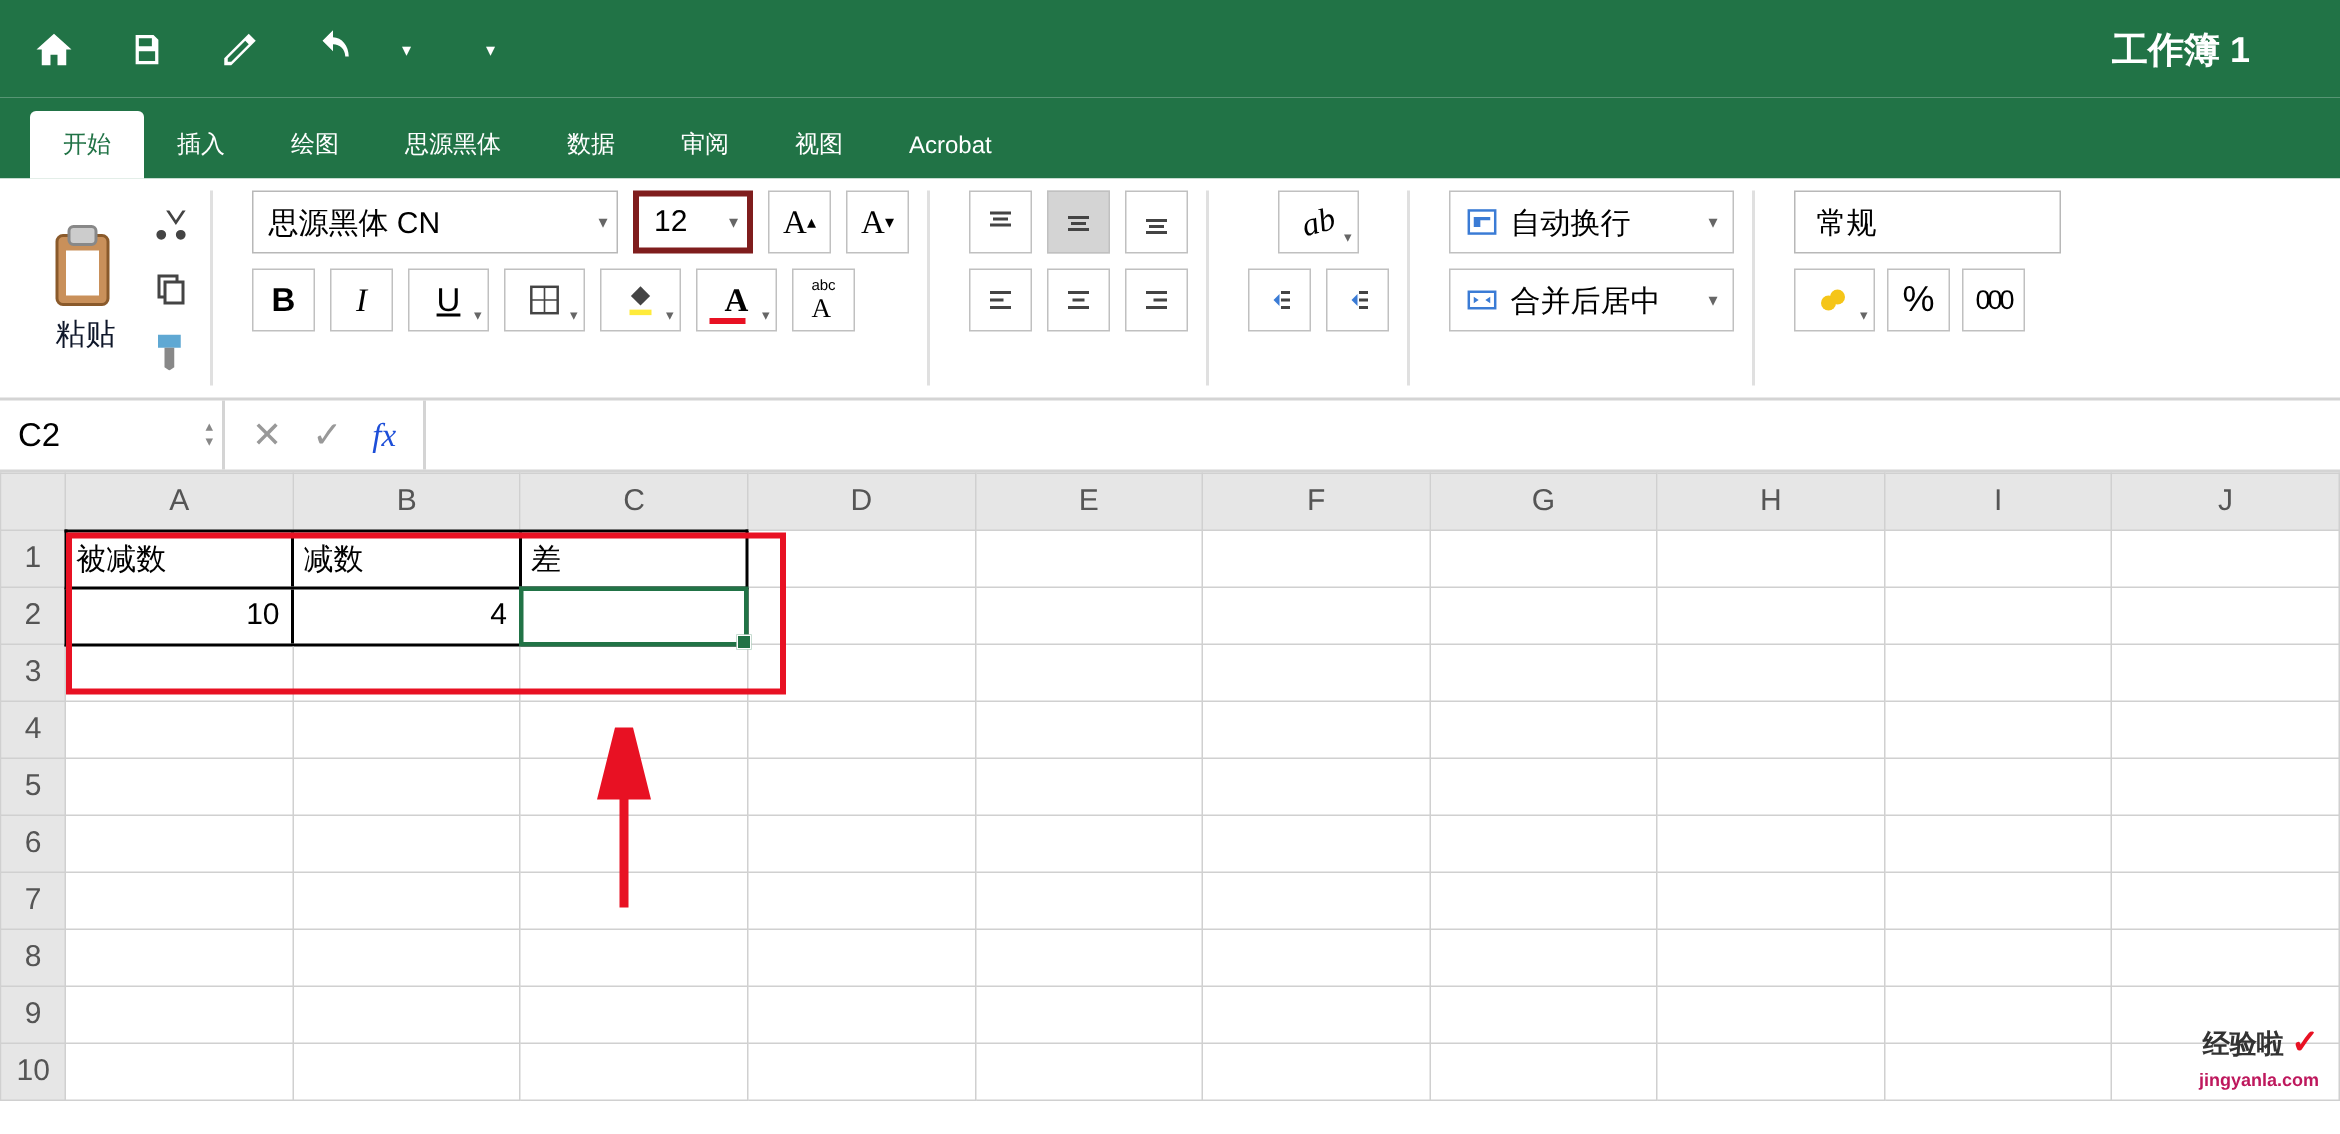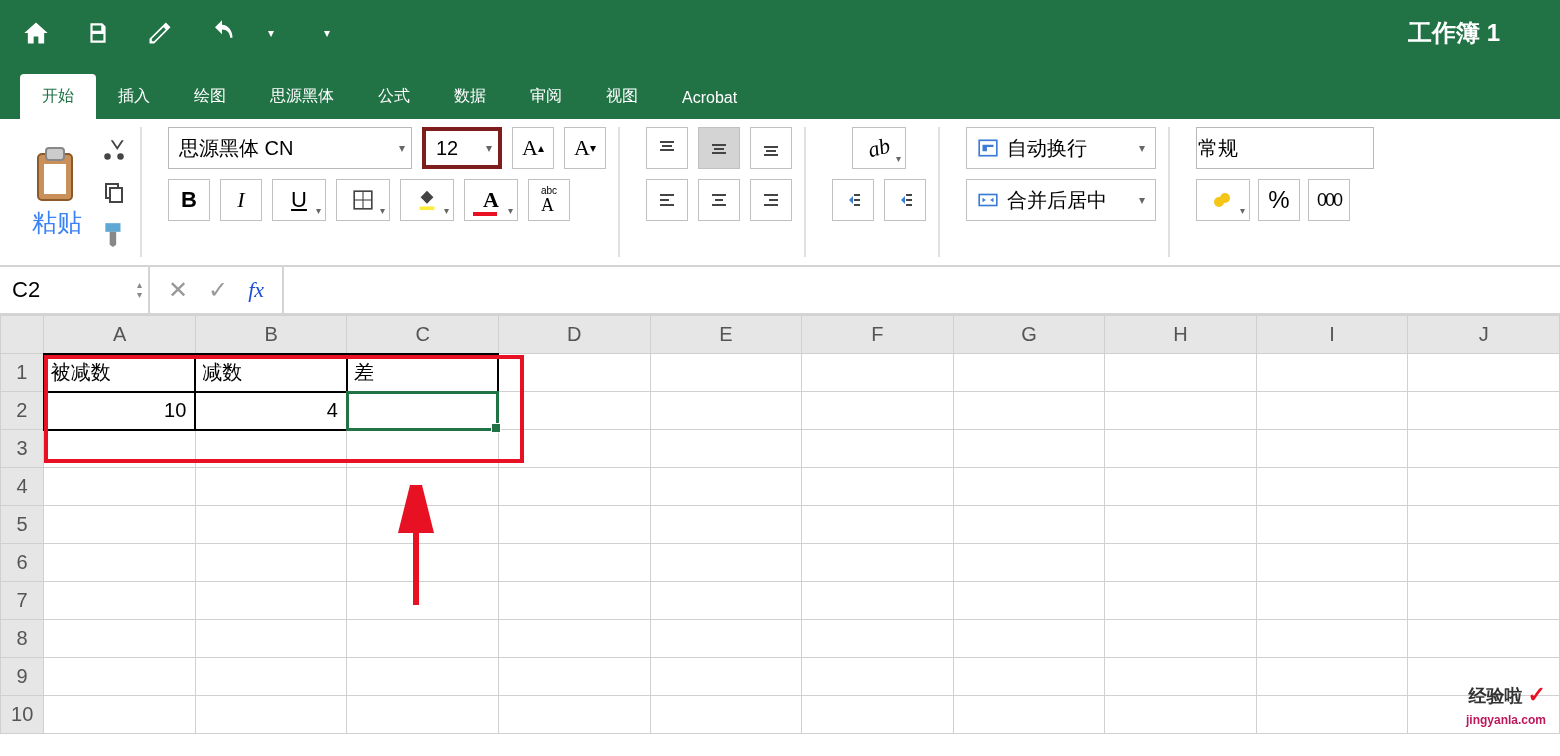--- a/index.html
+++ b/index.html
@@ -15,42 +15,42 @@
   
   .ribbon-tabs { background: #217346; height: 54px; display: flex; align-items: flex-end; padding-left: 20px; gap: 0; }
   .tab { color: #fff; padding: 12px 22px; font-size: 16px; cursor: pointer; }
   .tab.active { background: #fff; color: #217346; border-radius: 4px 4px 0 0; }
   
   
   .ribbon { background: #fff; height: 148px; border-bottom: 2px solid #d4d4d4; display: flex; align-items: center; padding: 8px 18px; gap: 14px; }
   .group { display: flex; align-items: center; height: 100%; padding: 0 12px; border-right: 2px solid #e0e0e0; }
   .group:last-child { border-right: none; }
   .clipboard-icon { width: 54px; height: 60px; }
-  .clipboard-label { font-size: 25px; color: #3b82f6; margin-top: 0; }
+  .clipboard-label { font-size: 20px; color: #0f172a; margin-top: 0; }
   .clipboard-extras { display: flex; flex-direction: column; gap: 14px; margin-left: 16px; }
   .small-icon { width: 28px; height: 28px; display: flex; align-items: center; justify-content: center; }
   
   .font-group { flex-direction: column; gap: 10px; align-items: flex-start; }
   .font-row { display: flex; gap: 10px; align-items: center; }
   .font-name-box { width: 244px; height: 42px; background: #fff; border: 1px solid #b8b8b8; display: flex; align-items: center; padding: 0 10px; font-size: 20px; position: relative; }
   .font-size-box { width: 80px; height: 42px; background: #fff; border: 4px solid #7f1d1d; display: flex; align-items: center; padding: 0 10px; font-size: 20px; position: relative; }
   .dd-arrow { position: absolute; right: 6px; top: 50%; transform: translateY(-50%); font-size: 12px; color: #666; }
   .btn { width: 42px; height: 42px; border: 1px solid #c0c0c0; background: #fff; display: flex; align-items: center; justify-content: center; font-size: 22px; cursor: pointer; }
   .btn.has-dd { width: 54px; position: relative; }
   .btn.has-dd::after { content: "▾"; position: absolute; right: 4px; bottom: 4px; font-size: 10px; color: #666; }
   
   .align-group { flex-direction: column; gap: 10px; }
   .align-row { display: flex; gap: 10px; }
   .align-group .selected { background: #d4d4d4; }
   
   .wrap-group { flex-direction: column; gap: 10px; align-items: flex-start; }
   .long-btn { height: 42px; border: 1px solid #c0c0c0; background: #fff; display: flex; align-items: center; padding: 0 10px; gap: 8px; font-size: 20px; min-width: 190px; cursor: pointer; }
   
   .num-group { flex-direction: column; gap: 10px; align-items: flex-start; }
-  .num-format-box { width: 178px; height: 42px; border: 1px solid #b8b8b8; background: #fff; display: flex; align-items: center; padding: 0 1px; font-size: 20px; position: relative; }
+  .num-format-box { width: 178px; height: 42px; border: 1px solid #b8b8b8; background: #fff; display: flex; align-items: center; padding: 0 14px; font-size: 20px; position: relative; }
   .num-row { display: flex; gap: 8px; }
   
   
   .fbar-wrap { height: 48px; border-bottom: 2px solid #d4d4d4; display: flex; align-items: stretch; justify-content: space-between; }
   .name-box { width: 150px; border-right: 2px solid #d4d4d4; display: flex; align-items: center; padding: 0 12px; font-size: 22px; position: relative; }
   .name-box .spinner { position: absolute; right: 6px; display: flex; flex-direction: column; font-size: 10px; color: #888; line-height: 1; }
   .fbar-btns { display: flex; align-items: center; gap: 20px; padding: 0 18px; border-right: 2px solid #d4d4d4; }
   .fbar-btn { color: #999; font-size: 24px; cursor: pointer; }
   .fbar-input { flex: 1; padding: 0 12px; display: flex; align-items: center; font-size: 20px; font-style: italic; color: #666; }
   .fx-label { font-style: italic; font-family: serif; font-size: 22px; color: #1d4ed8; }
@@ -111,21 +111,20 @@
     <span style="color:#fff;font-size:12px;margin-left:20px">▾</span>
   </div>
   <div class="doc-title">工作簿 1</div>
 </div>
 
 <div class="ribbon-tabs">
   <div class="tab active">开始</div>
   <div class="tab">插入</div>
   <div class="tab">绘图</div>
   <div class="tab">思源黑体</div>
-  <div class="tab">公式</div>
   <div class="tab">数据</div>
   <div class="tab">审阅</div>
   <div class="tab">视图</div>
   <div class="tab">Acrobat</div>
 </div>
 
 <div class="ribbon">
 
   <div class="group" style="display:flex;flex-direction:row;align-items:center;">
     <div style="display:flex;flex-direction:column;align-items:center;">

